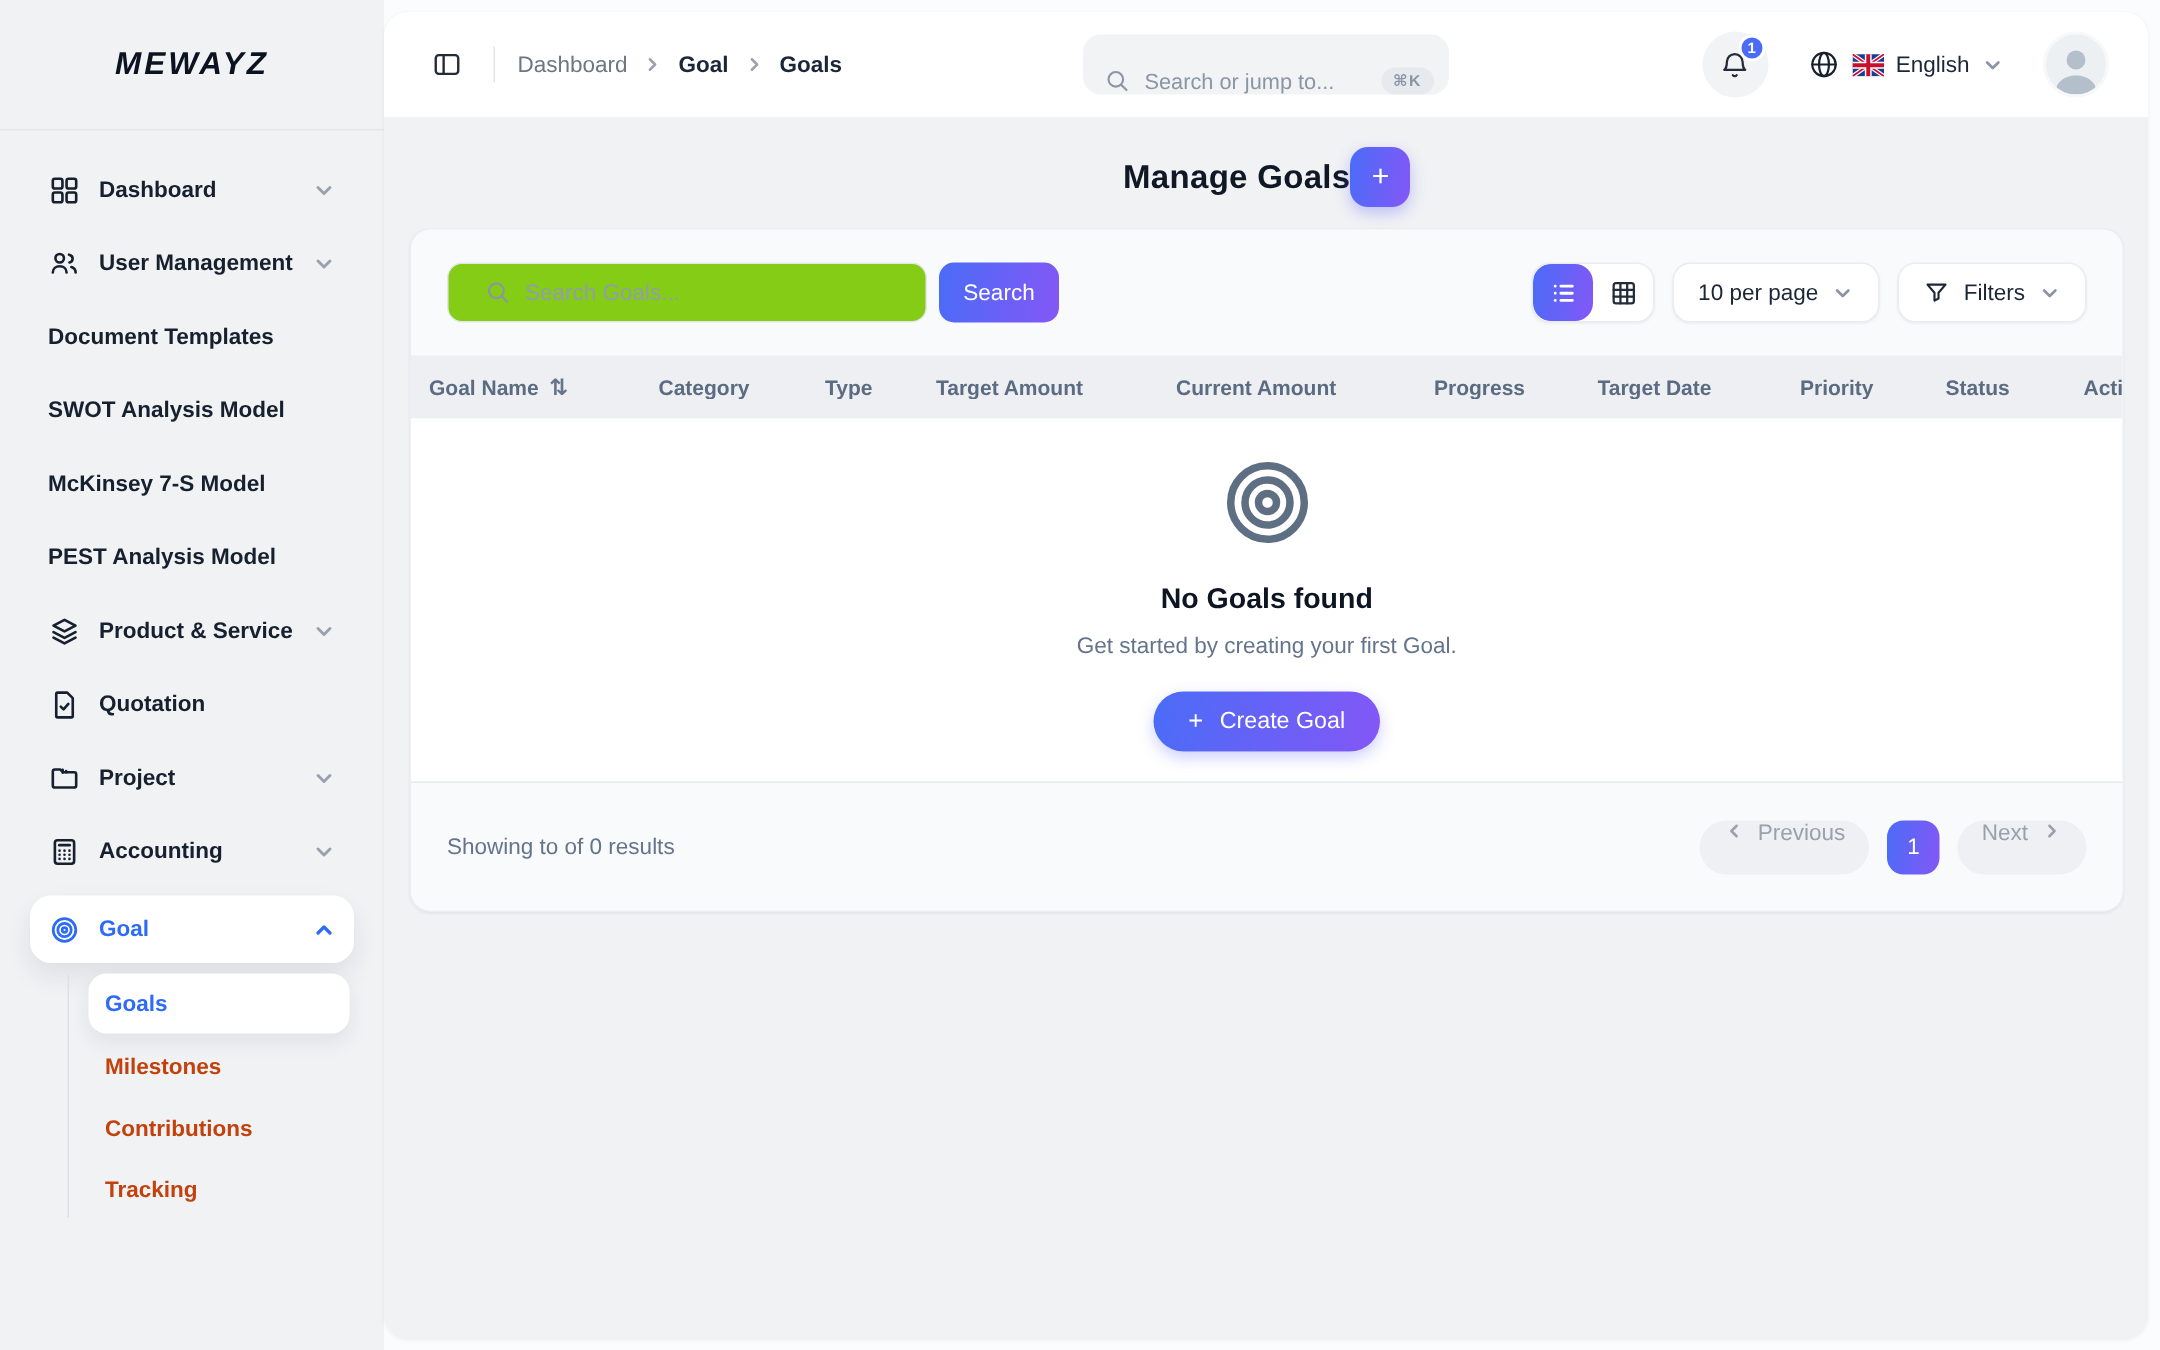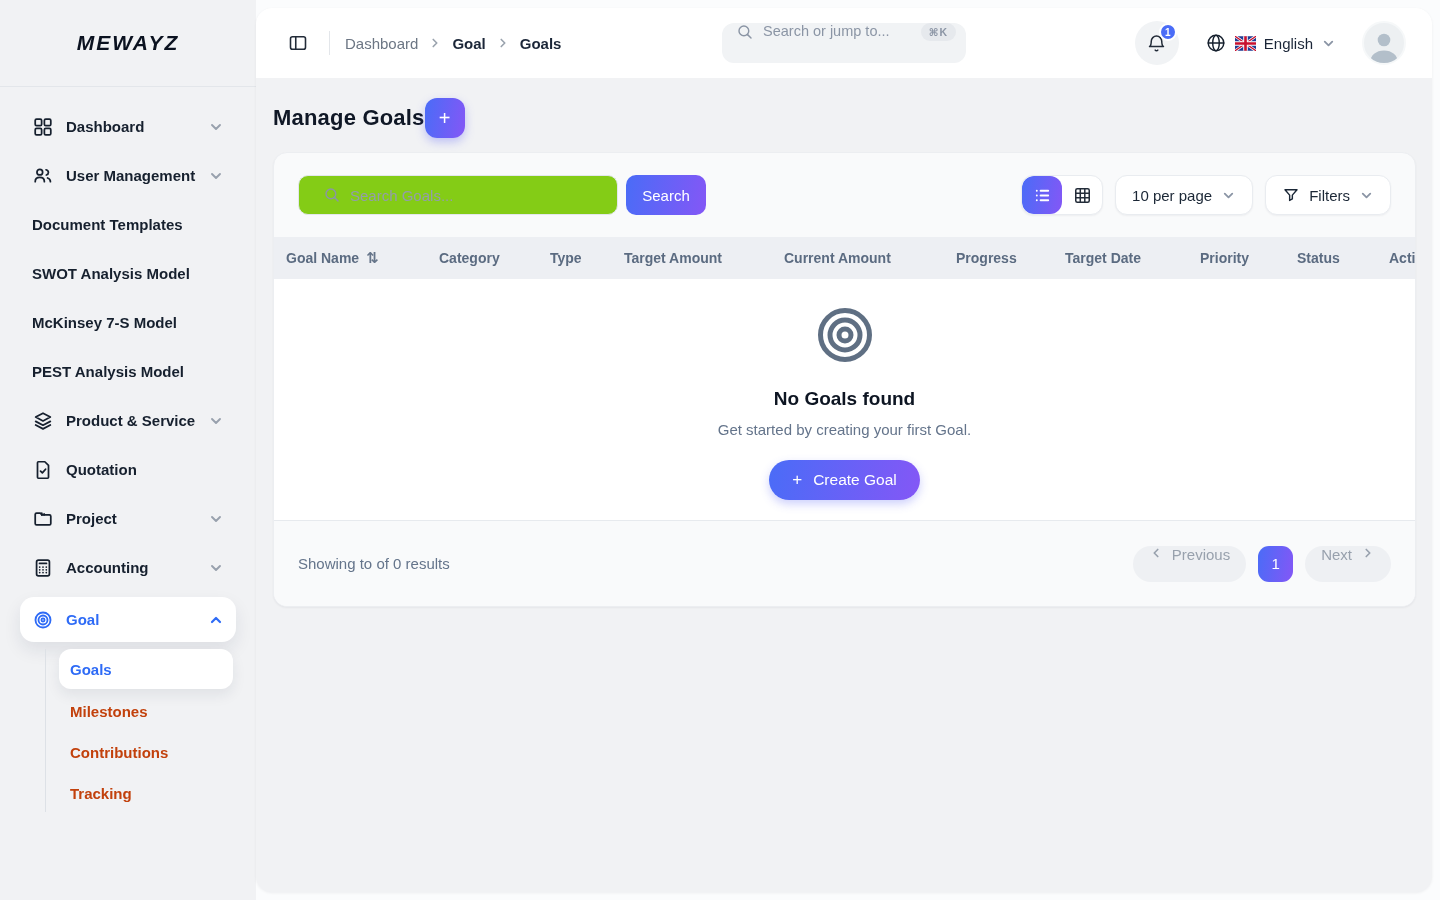--- a/index.html
+++ b/index.html
@@ -61,21 +61,21 @@
   .tb-left { display:flex; align-items:center; }
   .icon-btn { width:32px; height:32px; display:flex; align-items:center; justify-content:center; cursor:pointer; color:#222b38; }
   .v-div { width:1px; height:24px; background:#e3e6ea; margin:0 15px; }
   .crumbs { display:flex; align-items:center; gap:10px; font-size:15px; }
   .crumb-muted { color:#6c7684; cursor:pointer; }
   .crumb { color:#1b2638; font-weight:600; cursor:pointer; }
   .crumb-sep { color:#9aa3ae; display:flex; }
   .global-search {
     position:absolute; left:50%; top:15px; transform:translateX(-50%);
     width:244px; height:40px; background:#f1f3f5; border-radius:12px;
-    display:flex; align-items:flex-start; gap:9px; padding:0 10px 0 14px;
+    display:flex; align-items:flex-end; gap:9px; padding:0 10px 0 14px;
     color:#8b95a5; cursor:text;
   }
   .global-search input {
     border:none; outline:none; background:transparent; flex:1; min-width:0;
     font-size:14.5px; color:#38414e; font-family:inherit;
   }
   .global-search input::placeholder { color:#8b95a5; }
   .kbd {
     background:#e6e9ed; border-radius:9px; padding:3px 8px;
     font-size:10.5px; color:#8b95a5; letter-spacing:1px; font-weight:600;
@@ -96,21 +96,21 @@
   .lang .lang-label { font-size:15px; color:#1b2638; }
   .lang .chev { color:#8b95a5; }
   .avatar {
     width:44px; height:44px; border-radius:50%; background:#edf0f2;
     border:2px solid #f6f8f9; display:flex; align-items:flex-end; justify-content:center;
     overflow:hidden; cursor:pointer;
   }
 
   
   .content { flex:1; padding:20px 16px 0 17px; overflow:hidden; }
-  .title-row { display:flex; align-items:center; justify-content:flex-start; }
+  .title-row { display:flex; align-items:center; justify-content:center; }
   .page-title { font-size:22px; font-weight:800; color:#101826; letter-spacing:.2px; }
   .grad { background:linear-gradient(100deg,#4a6cf7 0%,#8457f6 100%); }
   .add-btn {
     width:40px; height:40px; border-radius:12px; border:none; cursor:pointer;
     color:#fff; font-size:20px; font-weight:400; line-height:1;
     display:flex; align-items:center; justify-content:center;
     box-shadow:0 4px 10px rgba(91,98,246,.35);
   }
 
   .card {

